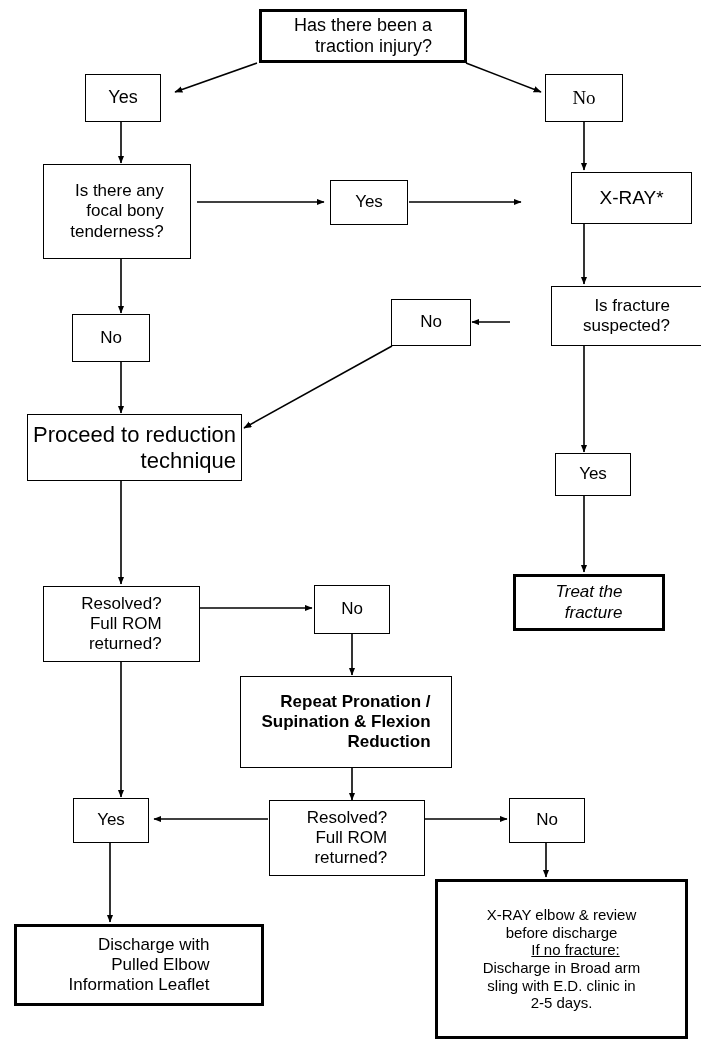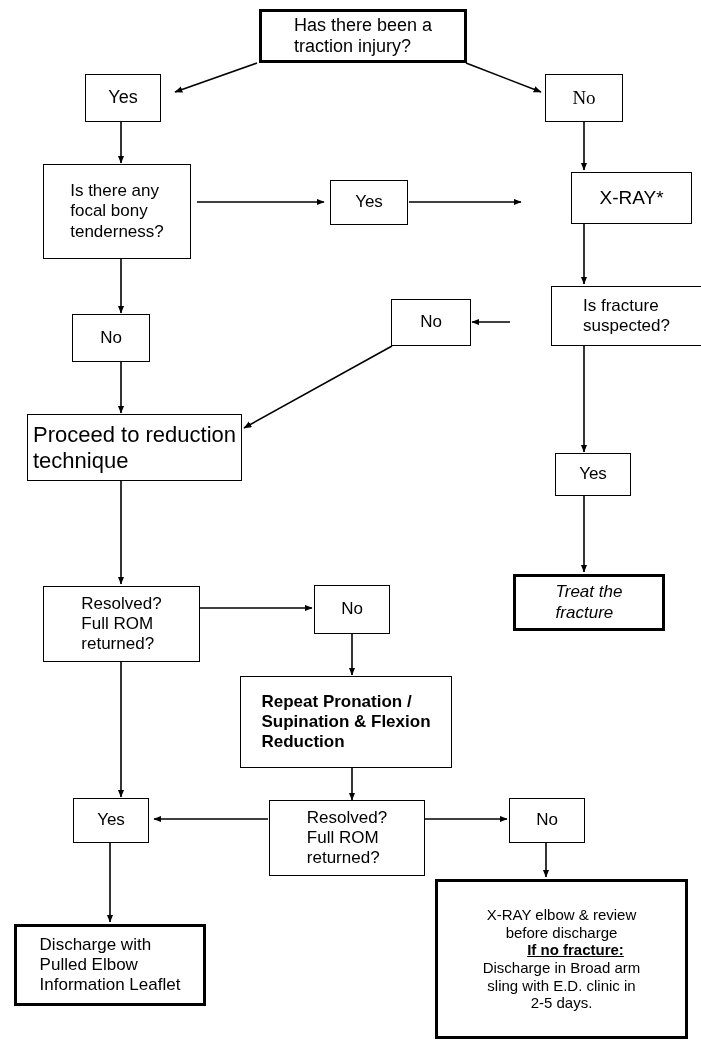--- a/index.html
+++ b/index.html
@@ -24,41 +24,41 @@
     pointer-events: none;
   }
   .node {
     position: absolute;
     box-sizing: border-box;
     background: #ffffff;
     border: 1px solid #000000;
     display: flex;
     align-items: center;
     justify-content: center;
-    text-align: left;
+    text-align: right;
     color: #000000;
     font-family: "Liberation Sans", sans-serif;
     line-height: 1.18;
     white-space: pre-line;
     z-index: 2;
   }
   .node.bold-box {
     border: 3px solid #000000;
   }
   .node.serif {
     font-family: "Liberation Serif", serif;
   }
   .node .txt {
     display: block;
     white-space: pre-line;
     padding: 0 3px;
   }
   .node .underline-line {
     display: block;
-    font-weight: bold;
+    font-weight: normal;
     text-decoration: underline;
     margin-left: 28px;
   }
 </style>
 </head>
 <body>
 
 <div id="canvas">
 
   <svg id="wires" viewBox="0 0 701 1052" xmlns="http://www.w3.org/2000/svg">
@@ -192,21 +192,21 @@
   </div>
 
   <div class="node" style="left:73px; top:798px; width:76px; height:45px; font-size:17px;">
     <span class="txt">Yes</span>
   </div>
 
   <div class="node" style="left:509px; top:798px; width:76px; height:45px; font-size:17px;">
     <span class="txt">No</span>
   </div>
 
-  <div class="node bold-box" style="left:14px; top:924px; width:192px; height:82px; font-size:17px;">
+  <div class="node bold-box" style="left:14px; top:924px; width:250px; height:82px; font-size:17px;">
     <span class="txt">Discharge with
 Pulled Elbow
 Information Leaflet</span>
   </div>
 
   <div class="node bold-box" style="left:435px; top:879px; width:253px; height:160px; font-size:15px; flex-direction:column;">
     <span>X-RAY elbow &amp; review</span>
     <span>before discharge</span>
     <span class="underline-line">If no fracture:</span>
     <span>Discharge in Broad arm</span>

